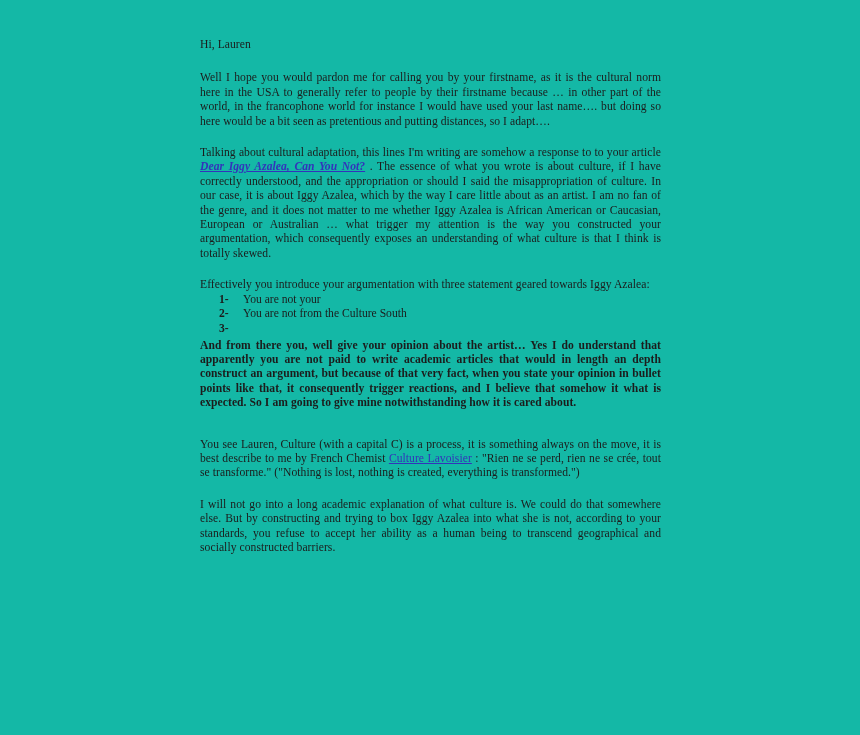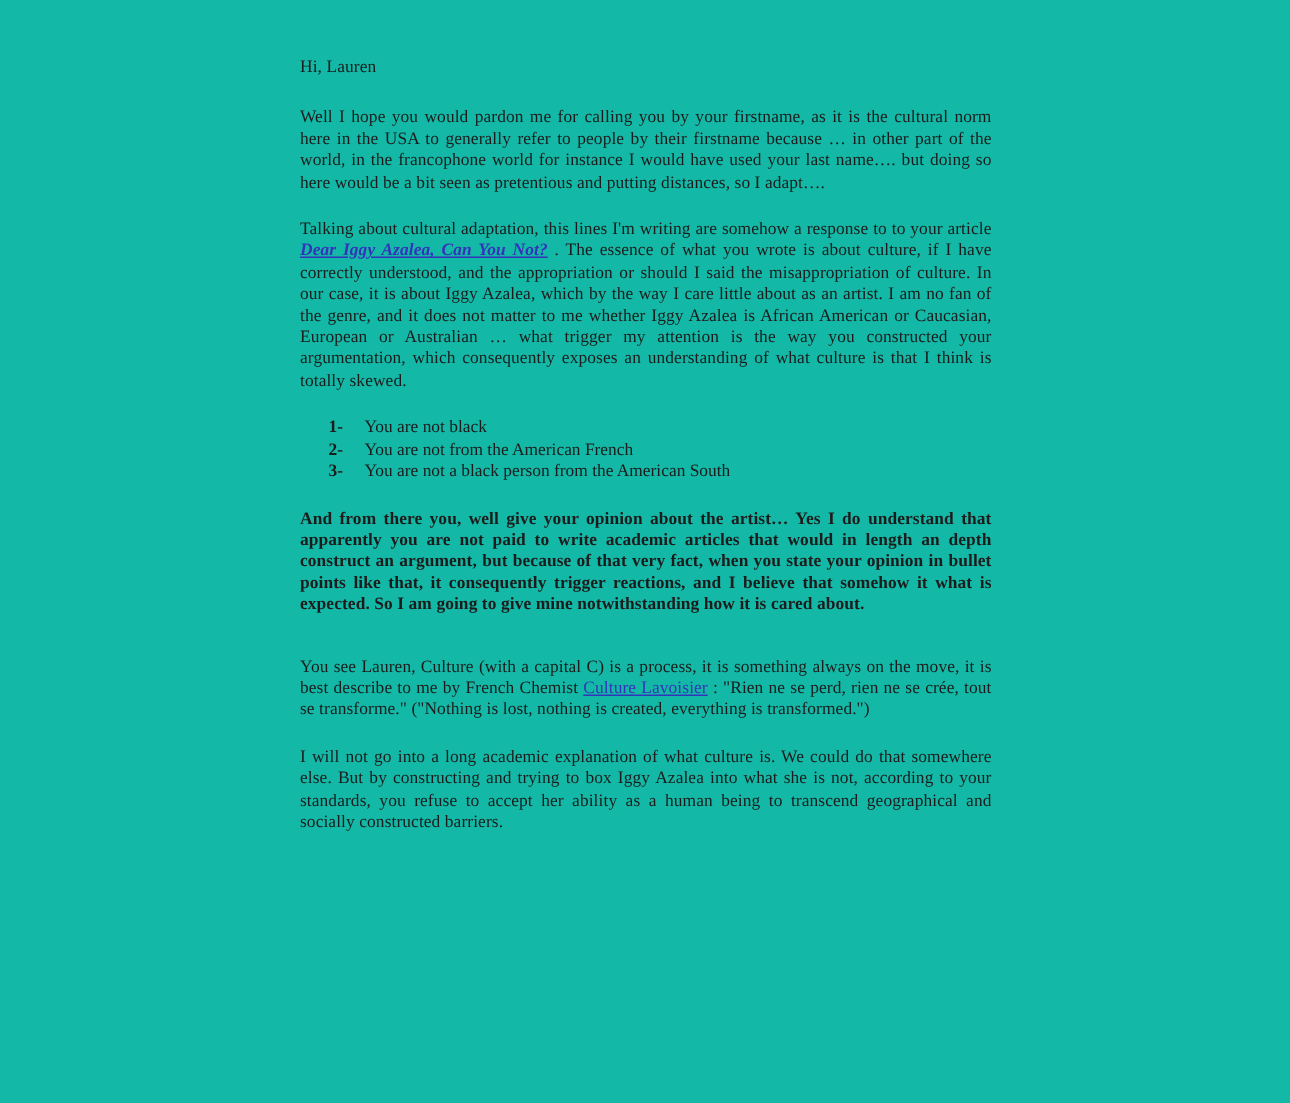--- a/index.html
+++ b/index.html
@@ -84,25 +84,26 @@
 
 <div class="page">
   <div class="text-column">
 
     <p class="para salutation">Hi, Lauren</p>
 
     <p class="para gap-after">Well I hope you would pardon me for calling you by your firstname, as it is the cultural norm here in the USA to generally refer to people by their firstname because … in other part of the world, in the francophone world for instance I would have used your last name…. but doing so here would be a bit seen as pretentious and putting distances, so I adapt….</p>
 
     <p class="para gap-after"><span>Talking about cultural adaptation, this lines I'm writing are somehow a response to to your article </span><a class="doclink italic" href="#">Dear Iggy Azalea, Can You Not?</a><span> .  The essence of what you wrote is about culture, if I have correctly understood, and the appropriation or should I said the misappropriation of culture. In our case, it is about Iggy Azalea, which by the way I care little about as an artist. I am no fan of the genre, and it does not matter to me whether Iggy Azalea is African American or Caucasian, European or Australian … what trigger my attention is the way you constructed your argumentation, which consequently exposes an understanding of what culture is that I think is totally skewed.</span></p>
 
+    <p class="para tight">Effectively you introduce your argumentation with three statement geared towards Iggy Azalea:</p>
 
     <ul class="statement-list">
-      <li><span class="num">1-</span><span>You are not black</span></li>
-      <li><span class="num">2-</span><span>You are not from the American French</span></li>
-      <li><span class="num">3-</span><span>You are not a black person from the American South</span></li>
+      <li><span class="num">1-</span><span>You are not your</span></li>
+      <li><span class="num">2-</span><span>You are not from the Culture South</span></li>
+      <li><span class="num">3-</span></li>
     </ul>
 
     <p class="para gap-after-large">And from there you, well give your opinion about the artist… Yes I do understand that apparently you are not paid to write academic articles that would in length an depth construct an argument, but because of that very fact, when you state your opinion in bullet points like that, it consequently trigger reactions, and I believe that somehow it what is expected.  So I am going to give mine notwithstanding how it is cared about.</p>
 
 
     <p class="para gap-after"><span>You see Lauren, Culture (with a capital C) is a process, it is something always on the move, it is best describe to me by French Chemist </span><a class="doclink" href="#">Culture Lavoisier</a><span> : "Rien ne se perd, rien ne se crée, tout se transforme." ("Nothing is lost, nothing is created, everything is transformed.")</span></p>
 
 
     <p class="para tight"><span>I will not go into a long academic explanation of what culture is. We could do that somewhere else. But by constructing and trying to box Iggy Azalea into what she is not, according to your standards, you refuse to accept her ability as a human being to transcend geographical and socially constructed barriers.</span></p>
 

